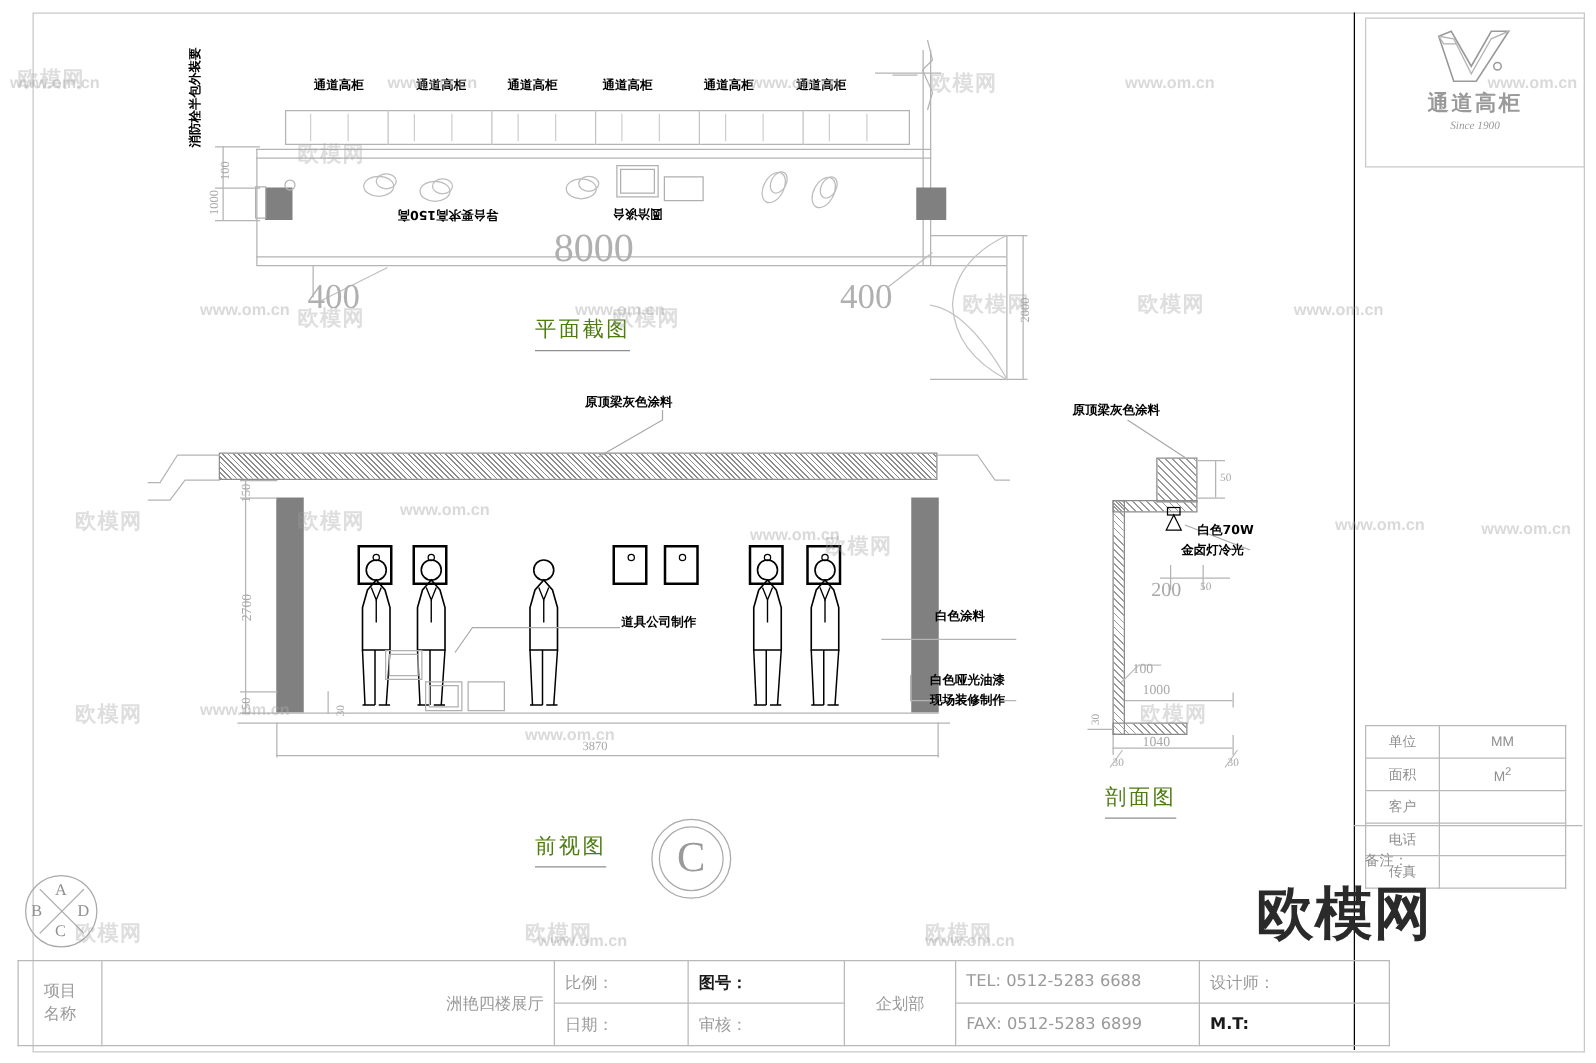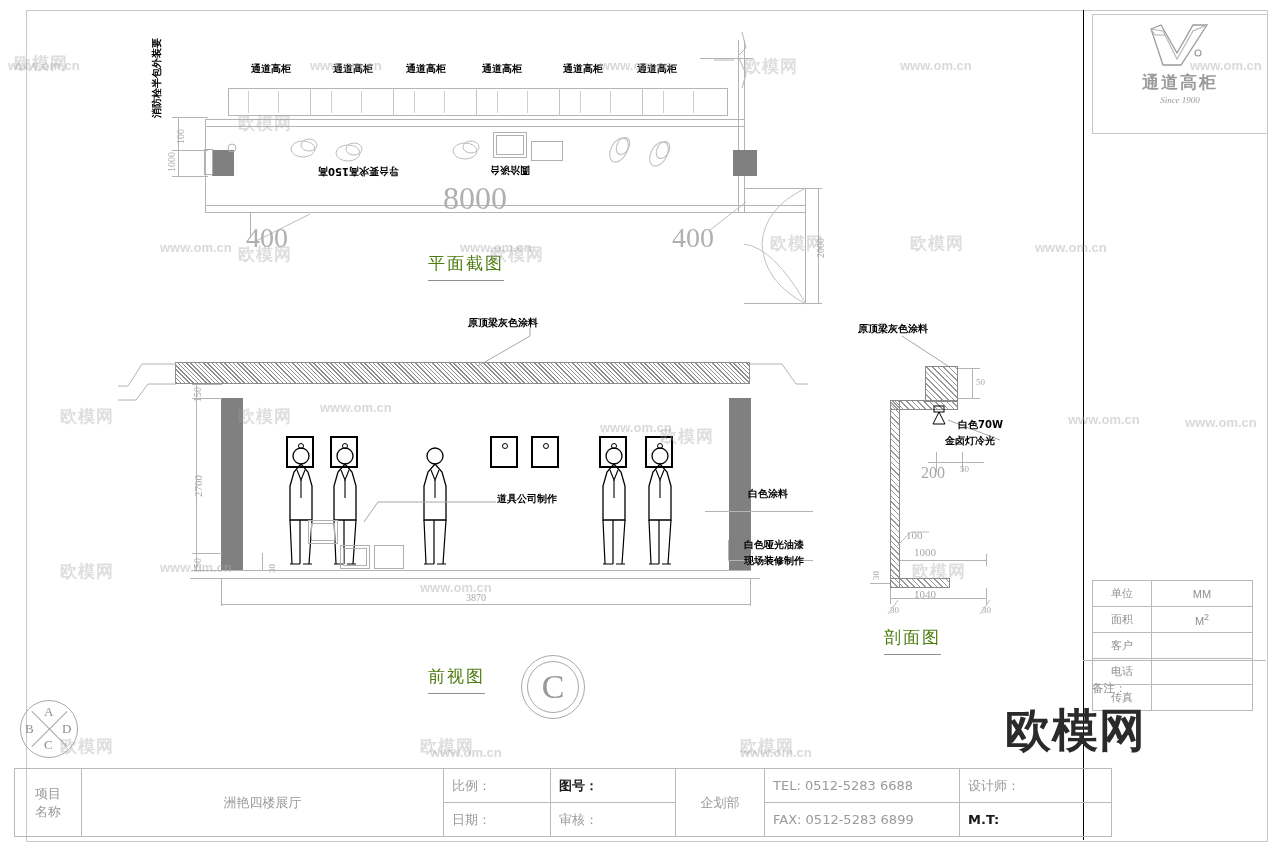--- a/index.html
+++ b/index.html
@@ -426,21 +426,21 @@
   </div>
   <div class="ln" style="left:1083px;top:660px;width:183px;height:1px;background:#b9b9b9;"></div>
 
   <table class="btbl" style="left:14px;top:768px;">
     <tbody>
         <tr>
       <td rowspan="2" class="ctr cn" style="width:50px;height:66px;line-height:1.35;">
         <span>项目</span><br>
         <span>名称</span>
       </td>
-      <td rowspan="2" class="ctr cn" style="width:345px;">洲艳四楼展厅</td>
+      <td rowspan="2" class="ctr cn" style="width:345px;text-align:right;">洲艳四楼展厅</td>
       <td class="cn" style="width:90px;height:33px;">比例：</td>
       <td class="cn dark" style="width:108px;">图号：</td>
       <td rowspan="2" class="ctr cn" style="width:72px;">企划部</td>
       <td class="cn" style="width:178px;height:33px;">TEL: 0512-5283 6688</td>
       <td class="cn" style="width:135px;">设计师：</td>
     </tr>
     <tr>
       <td class="cn" style="height:33px;">日期：</td>
       <td class="cn">审核：</td>
       <td class="cn">FAX: 0512-5283 6899</td>

